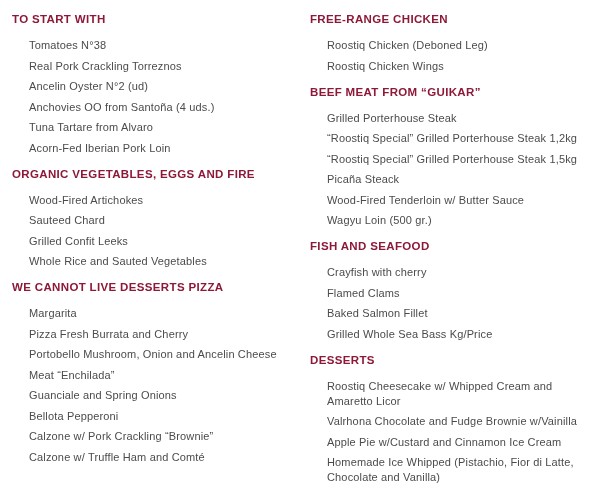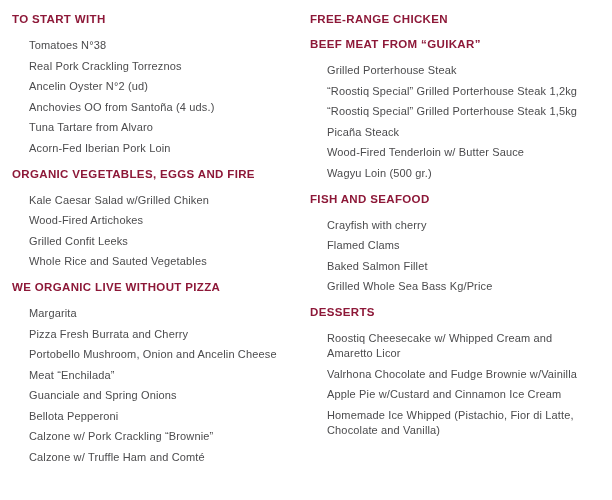--- a/index.html
+++ b/index.html
@@ -63,43 +63,47 @@
           <li class="menu-item">Real Pork Crackling Torreznos</li>
           <li class="menu-item">Ancelin Oyster N°2 (ud)</li>
           <li class="menu-item">Anchovies OO from Santoña (4 uds.)</li>
           <li class="menu-item">Tuna Tartare from Alvaro</li>
           <li class="menu-item">Acorn-Fed Iberian Pork Loin</li>
         </ul>
       </div>
       <div class="menu-section">
         <h2 class="section-title">ORGANIC VEGETABLES, EGGS AND FIRE</h2>
         <ul class="section-items">
-          <li class="menu-item">Kale Caesar Salad w/Grilled Chiken</li>
           <li class="menu-item">Wood-Fired Artichokes</li>
+          <li class="menu-item">Sauteed Chard</li>
           <li class="menu-item">Grilled Confit Leeks</li>
           <li class="menu-item">Whole Rice and Sauted Vegetables</li>
         </ul>
       </div>
       <div class="menu-section">
-        <h2 class="section-title">WE ORGANIC LIVE WITHOUT PIZZA</h2>
+        <h2 class="section-title">WE CANNOT LIVE DESSERTS PIZZA</h2>
         <ul class="section-items">
           <li class="menu-item">Margarita</li>
           <li class="menu-item">Pizza Fresh Burrata and Cherry</li>
           <li class="menu-item">Portobello Mushroom, Onion and Ancelin Cheese</li>
           <li class="menu-item">Meat “Enchilada”</li>
           <li class="menu-item">Guanciale and Spring Onions</li>
           <li class="menu-item">Bellota Pepperoni</li>
           <li class="menu-item">Calzone w/ Pork Crackling “Brownie”</li>
           <li class="menu-item">Calzone w/ Truffle Ham and Comté</li>
         </ul>
       </div>
     </div>
   <div class="menu-column right">
       <div class="menu-section">
         <h2 class="section-title">FREE-RANGE CHICKEN</h2>
+        <ul class="section-items">
+          <li class="menu-item">Roostiq Chicken (Deboned Leg)</li>
+          <li class="menu-item">Roostiq Chicken Wings</li>
+        </ul>
       </div>
       <div class="menu-section">
         <h2 class="section-title">BEEF MEAT FROM “GUIKAR”</h2>
         <ul class="section-items">
           <li class="menu-item">Grilled Porterhouse Steak</li>
           <li class="menu-item">“Roostiq Special” Grilled Porterhouse Steak 1,2kg</li>
           <li class="menu-item">“Roostiq Special” Grilled Porterhouse Steak 1,5kg</li>
           <li class="menu-item">Picaña Steack</li>
           <li class="menu-item">Wood-Fired Tenderloin w/ Butter Sauce</li>
           <li class="menu-item">Wagyu Loin (500 gr.)</li>

